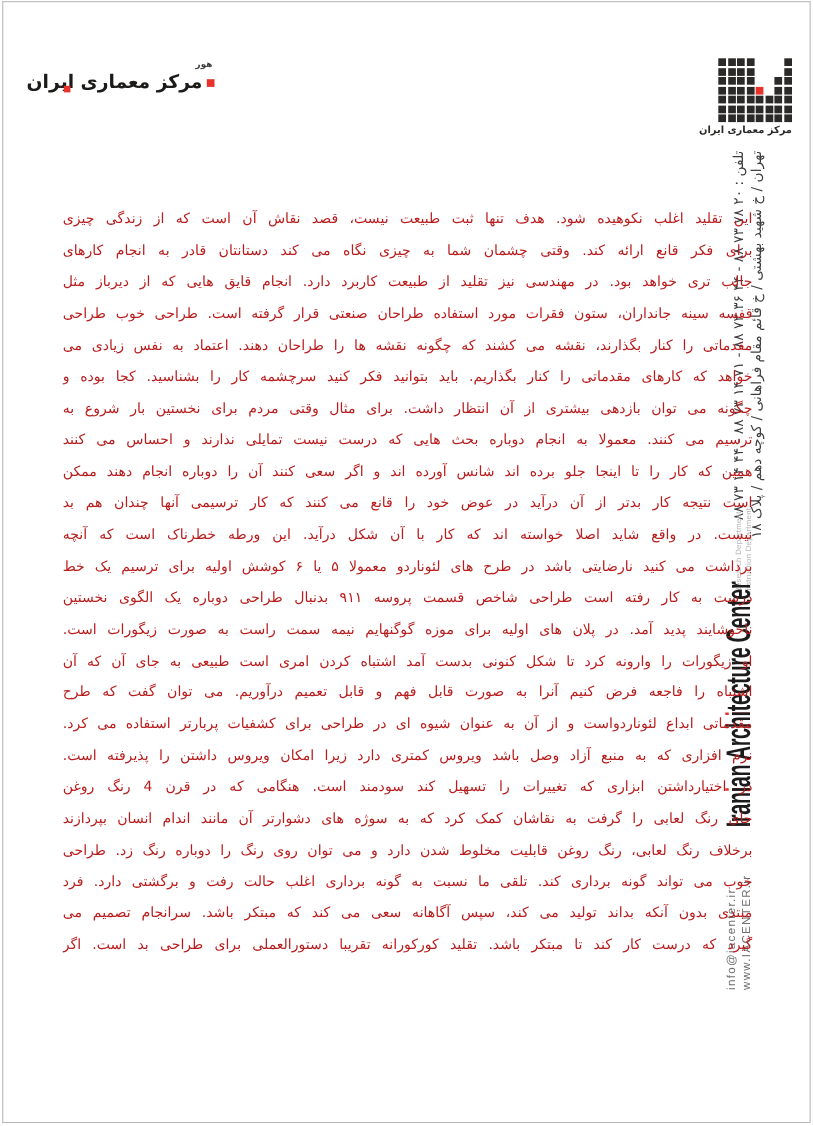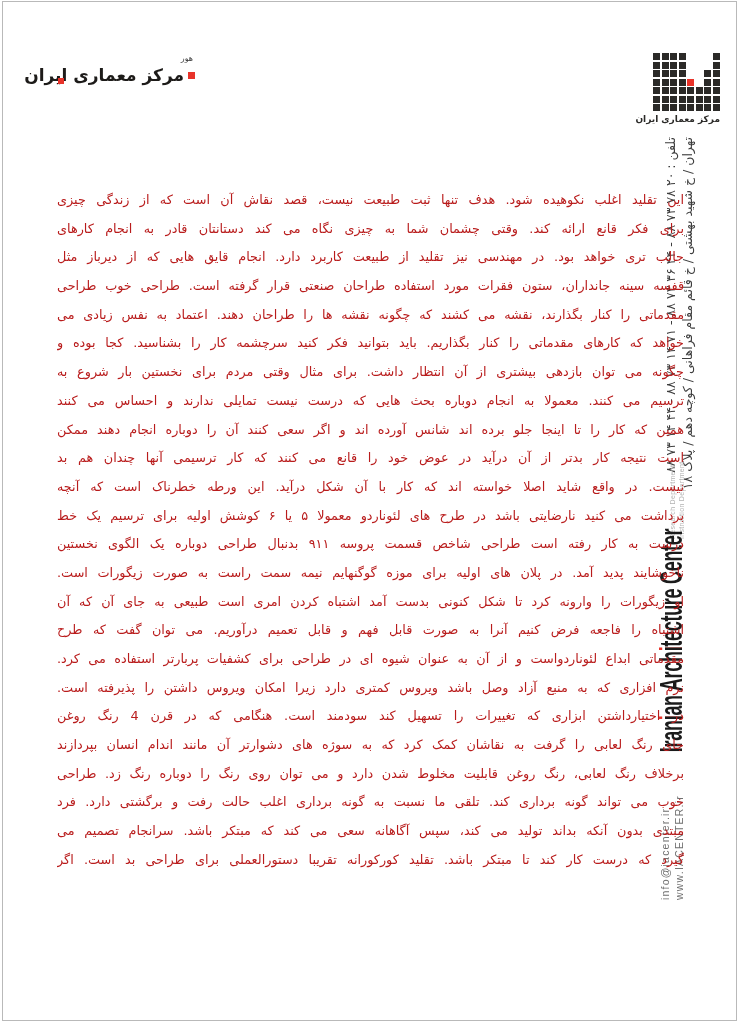--- a/index.html
+++ b/index.html
@@ -9,21 +9,21 @@
   }
   .sheet-border{
     position:absolute;left:2px;top:1px;width:733px;height:1018px;
     border:1px solid #b9b9b9;pointer-events:none;
   }
 
   
   .wordmark{position:absolute;left:58px;top:48px;width:140px;height:50px;}
   .wordmark .mini{
     position:absolute;right:5px;top:6px;font-size:8px;color:#3a3a3a;
-    font-weight:normal;direction:rtl;letter-spacing:0;
+    font-weight:bold;direction:rtl;letter-spacing:0;
   }
   .wordmark .red-sq-r{position:absolute;right:3px;top:24px;width:7px;height:7px;background:#e8332a;}
   .wordmark .red-sq-l{position:absolute;left:0px;top:30px;width:6px;height:6px;background:#e8332a;}
   .wordmark .wm-text{
     position:absolute;right:14px;top:17px;direction:rtl;white-space:nowrap;
     font-size:17px;font-weight:bold;color:#1d1b19;letter-spacing:-0.5px;
   }
 
   
   .pixlogo{position:absolute;left:653px;top:53px;width:67px;}

